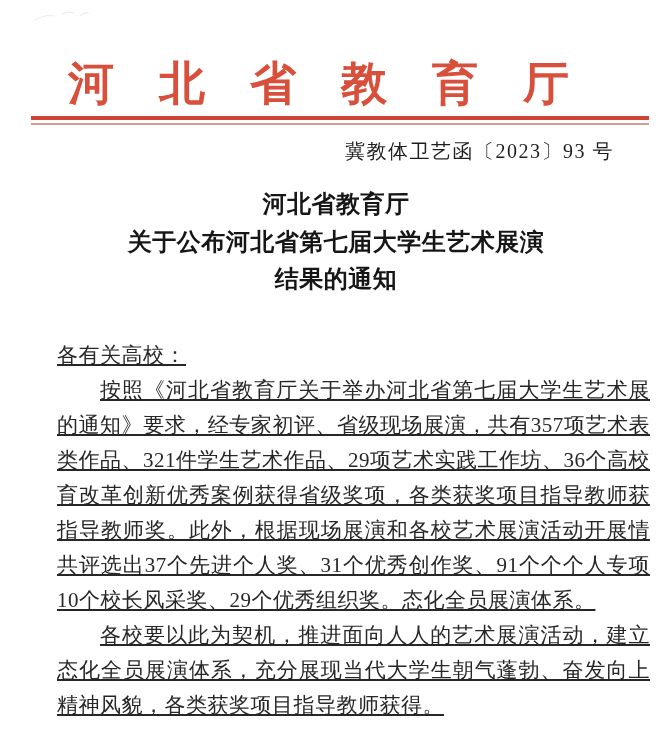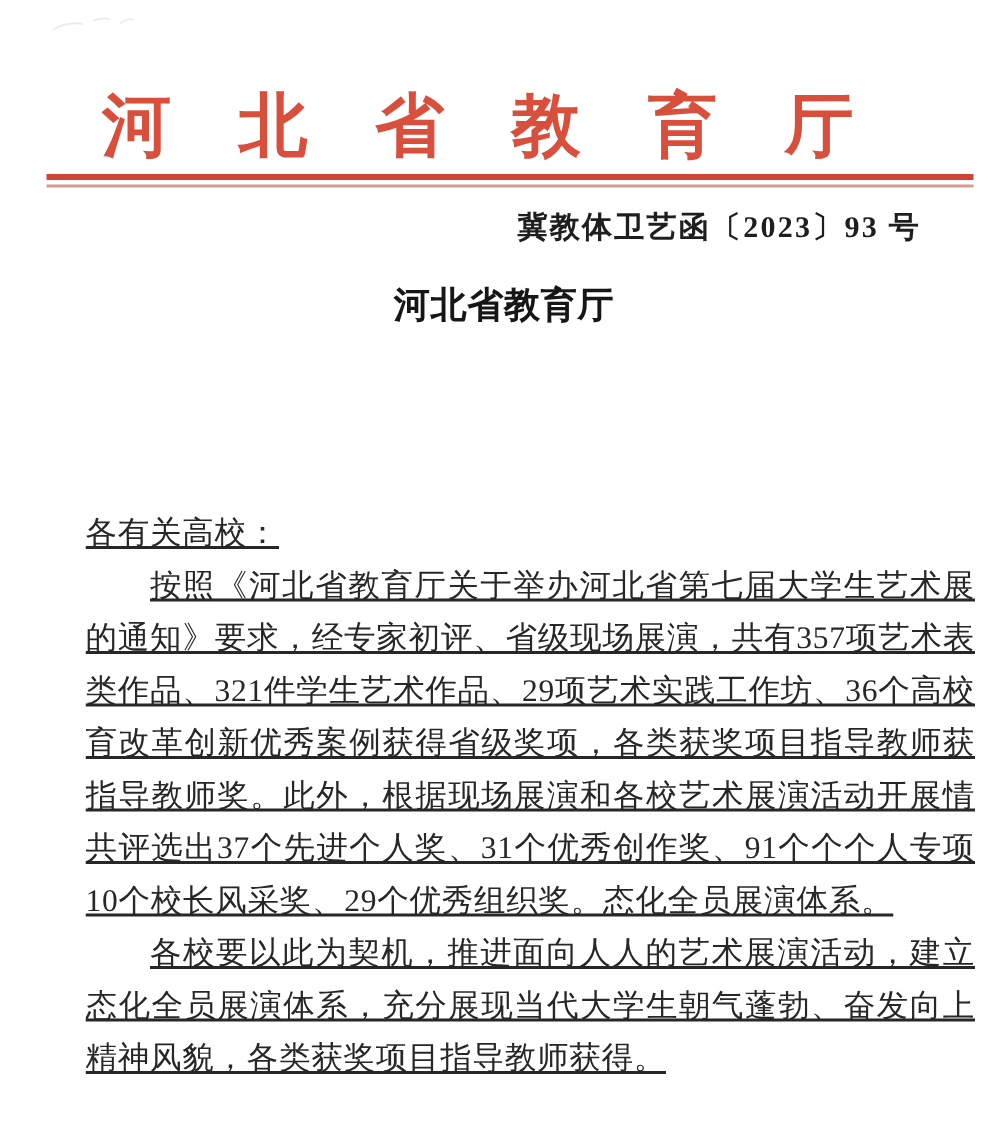--- a/index.html
+++ b/index.html
@@ -35,21 +35,20 @@
   .rule-thick { height: 4px; background: #cf4435; }
   .rule-thin  { height: 2px; background: #c98379; margin-top: 3px; opacity: 0.8; }
   
   .doc-number {
     position: absolute;
     top: 138px; right: 58px;
     font-size: 20px;
     color: #1e1e1e;
     letter-spacing: 1.5px;
     white-space: nowrap;
-    font-weight: bold;
   }
   
   .title {
     position: absolute;
     top: 186px; left: 0; right: 0;
     text-align: center;
     color: #161616;
     font-size: 24px;
     font-weight: 700;
     line-height: 37.5px;
@@ -92,20 +91,22 @@
 
   <div class="rule">
     <div class="rule-thick"></div>
     <div class="rule-thin"></div>
   </div>
 
   <div class="doc-number">冀教体卫艺函〔2023〕93 号</div>
 
   <div class="title">
     <div>河北省教育厅</div>
+    <div>关于公布河北省第七届大学生艺术展演</div>
+    <div>结果的通知</div>
   </div>
 
   <div class="body-text">
     <div class="ln">各有关高校：</div>
     <div class="ln j ind">按照《河北省教育厅关于举办河北省第七届大学生艺术展演</div>
     <div class="ln j">的通知》要求，经专家初评、省级现场展演，共有357项艺术表演</div>
     <div class="ln j">类作品、321件学生艺术作品、29项艺术实践工作坊、36个高校美</div>
     <div class="ln j">育改革创新优秀案例获得省级奖项，各类获奖项目指导教师获得</div>
     <div class="ln j">指导教师奖。此外，根据现场展演和各校艺术展演活动开展情况，</div>
     <div class="ln j">共评选出37个先进个人奖、31个优秀创作奖、91个个个人专项奖、</div>

